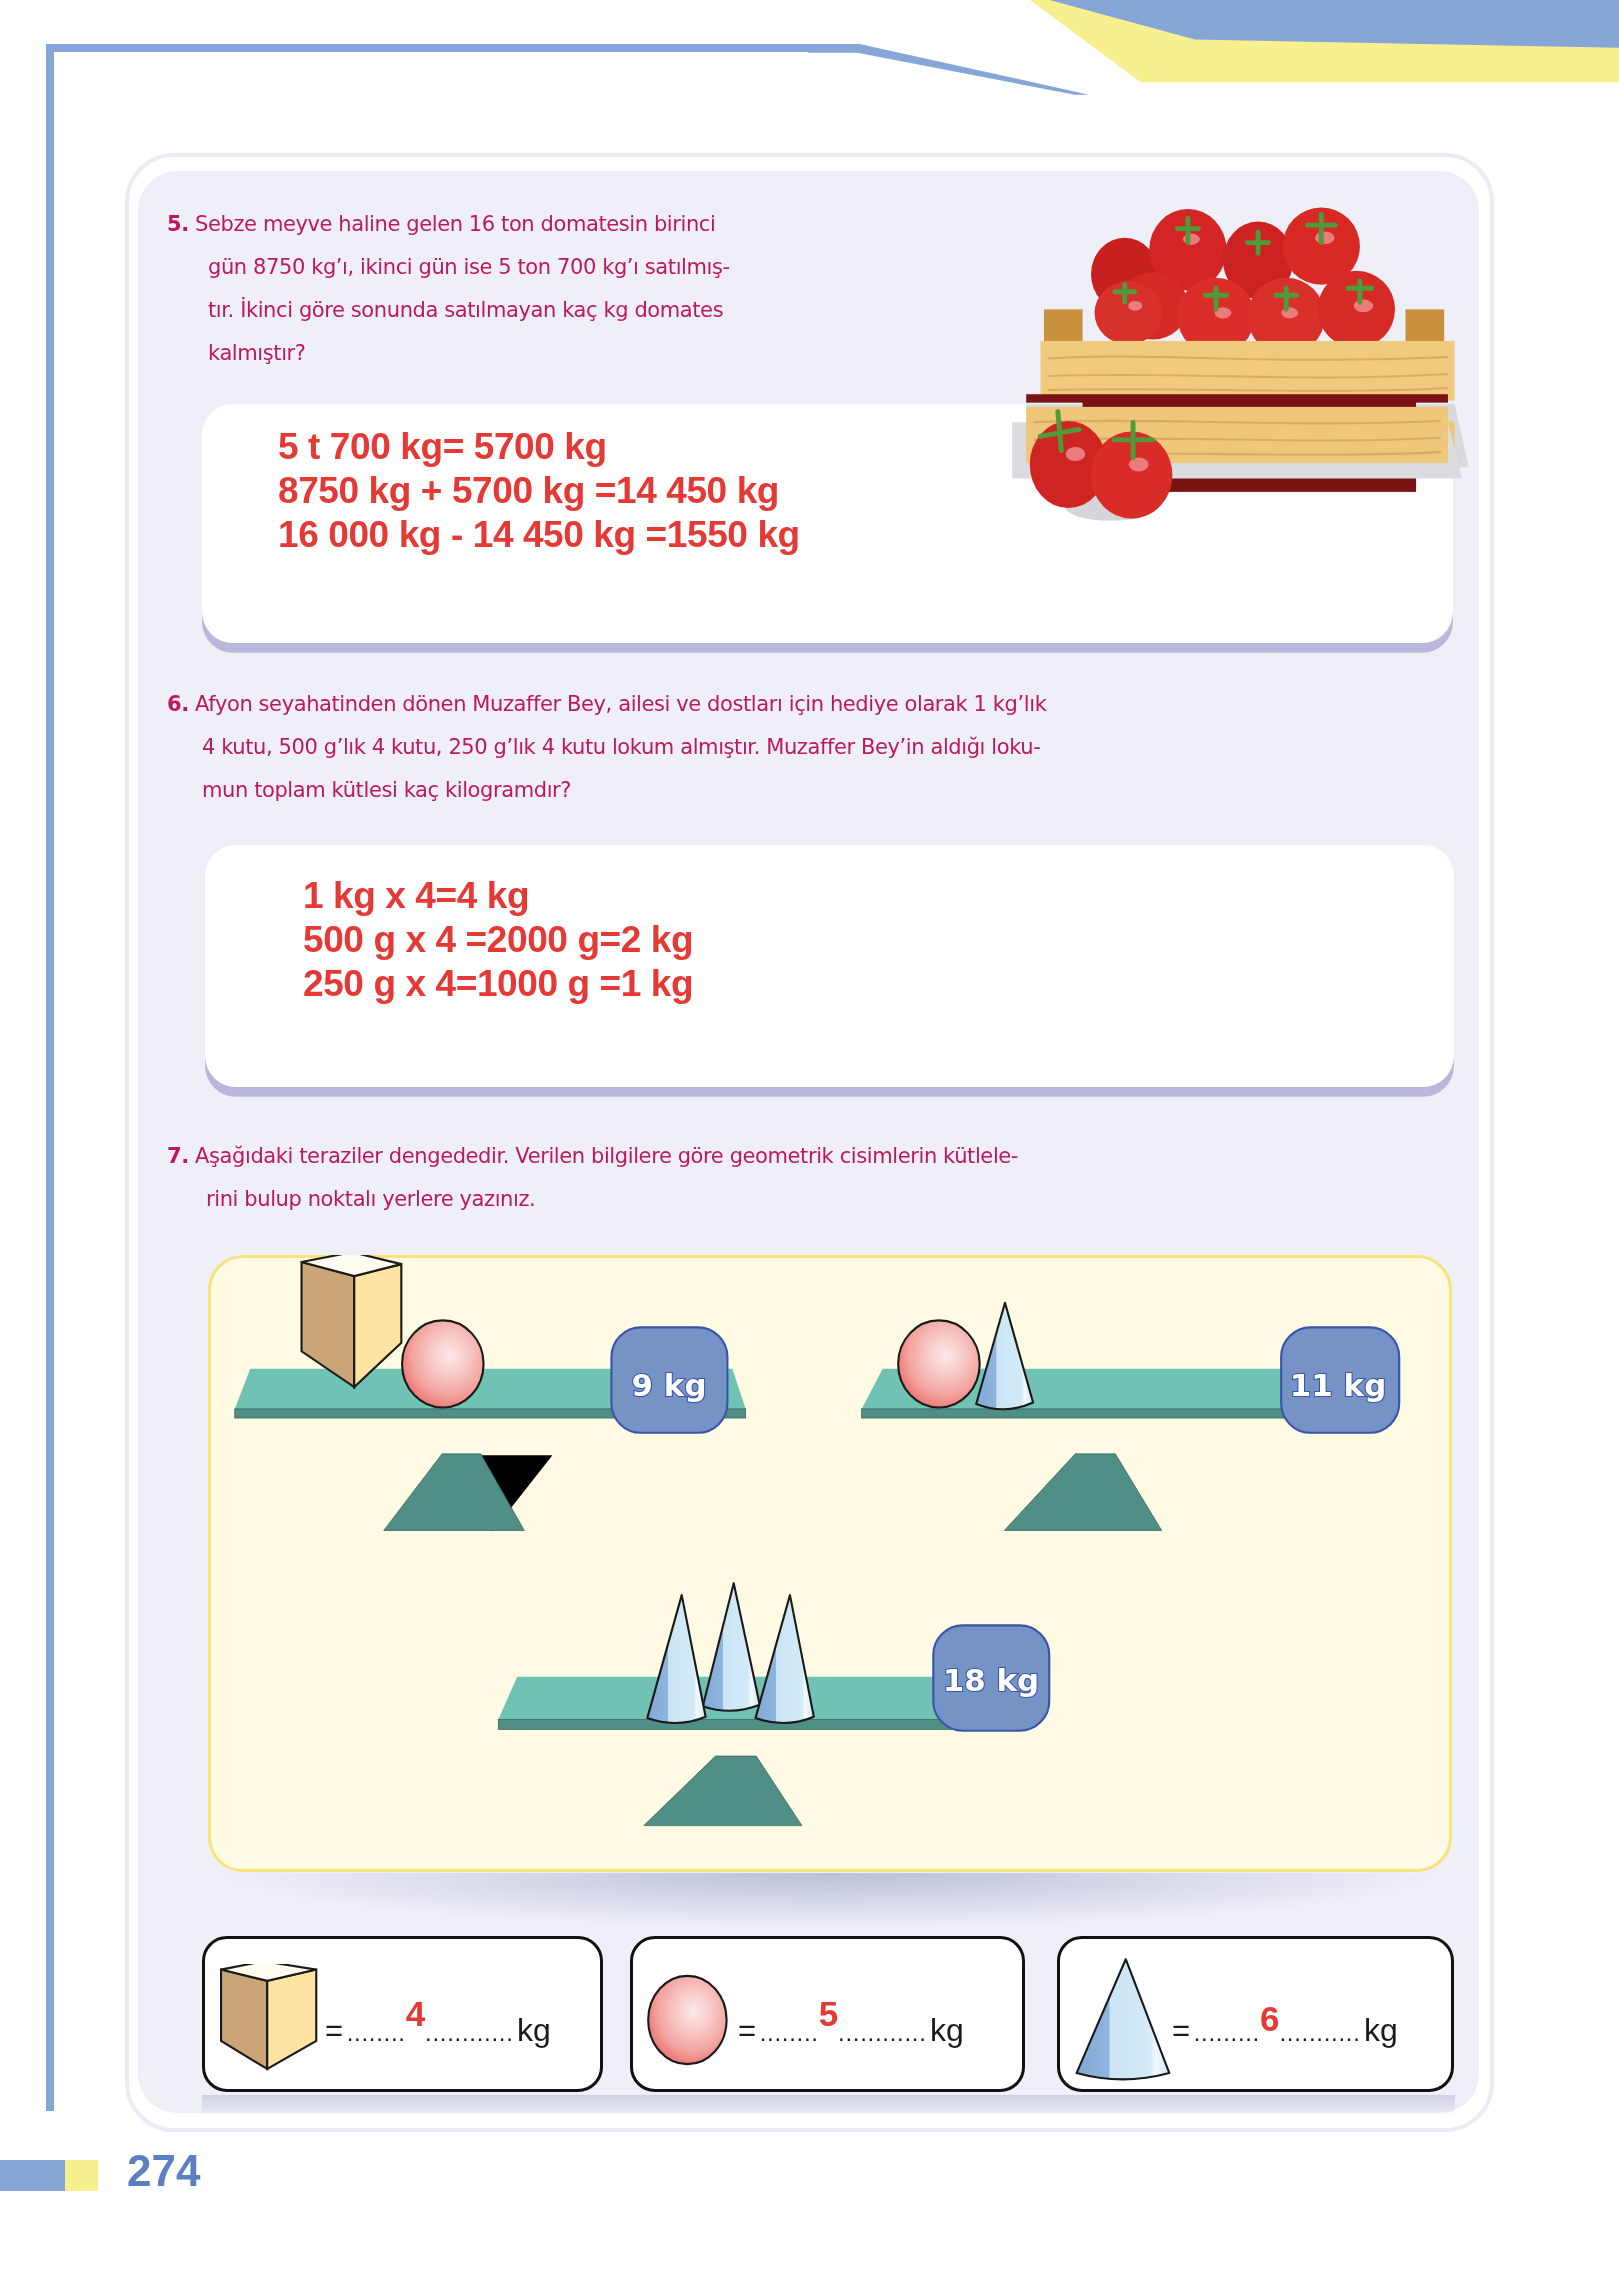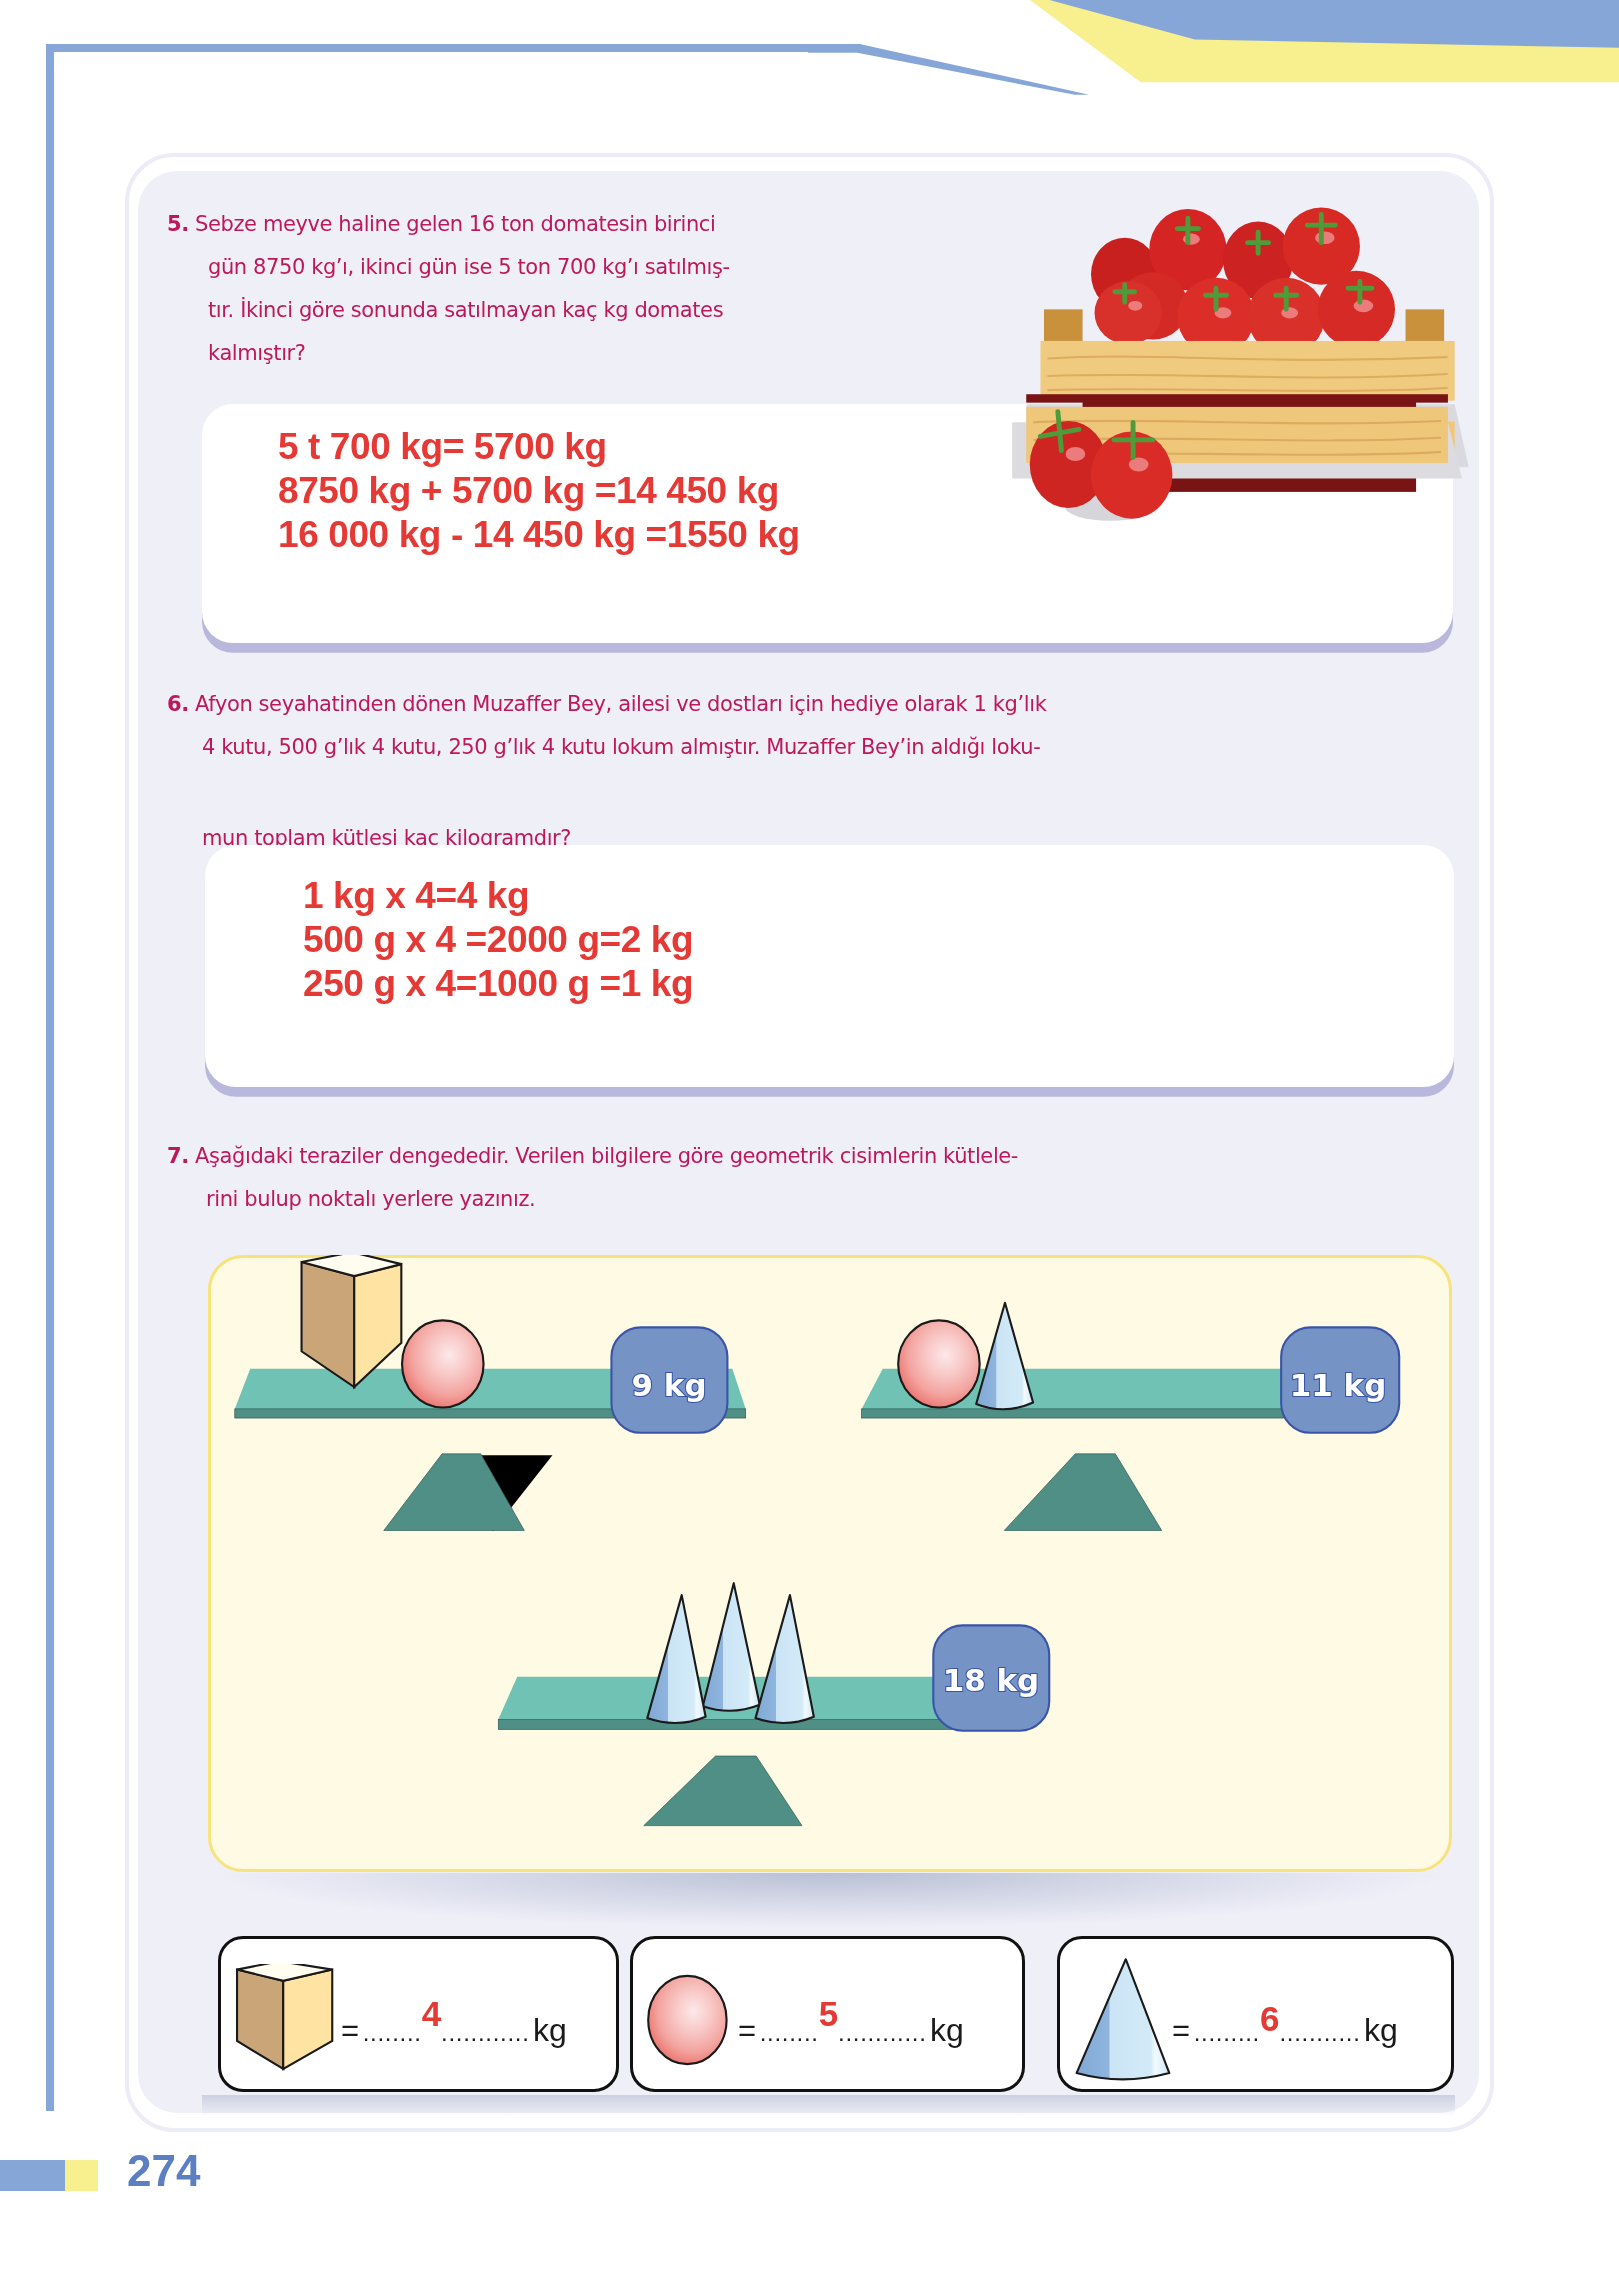--- a/index.html
+++ b/index.html
@@ -165,21 +165,21 @@
   <ellipse cx="240" cy="100" rx="14" ry="10" fill="#ec7b7b"></ellipse>
   <g stroke="#4f9b3a" stroke-width="7" stroke-linecap="round" fill="none">
     <path d="M125 25 l5 55 M100 60 l55 -10"></path>
       <path d="M232 40 l0 50 M205 65 l55 0"></path>
   </g>
 </svg>
 
 <div class="abs qtext" style="left:167px; top:683px; width:1294px;">
   <div><span class="qnum">6.</span> <span>Afyon seyahatinden dönen Muzaffer Bey, ailesi ve dostları için hediye olarak 1 kg’lık</span></div>
   <div style="padding-left:35px;">4 kutu, 500 g’lık 4 kutu, 250 g’lık 4 kutu lokum almıştır. Muzaffer Bey’in aldığı loku-</div>
-  <div style="padding-left:35px;margin-top:48px;">mun toplam kütlesi kaç kilogramdır?</div>
+  <div style="padding-left:35px;">mun toplam kütlesi kaç kilogramdır?</div>
 </div>
 
 <div class="abs answer-box" style="left:205px; top:845px; width:1249px; height:242px;">
   <div class="answer-lines" style="position:absolute; left:98px; top:17px;margin-top:12px;">
     <div>1 kg x 4=4 kg</div>
     <div>500 g x 4 =2000 g=2 kg</div>
     <div>250 g x 4=1000 g =1 kg</div>
   </div>
 </div>
 
@@ -258,21 +258,21 @@
       </g>
     <g>
       <rect x="1032" y="527" width="165" height="150" rx="42" fill="#7593c4" stroke="#3a55a8" stroke-width="3"></rect>
       <text x="1114" y="620" text-anchor="middle" class="weight-label">18 kg</text>
     </g>
   </g>
 </svg>
 
 <div class="abs" style="left:208px; top:1873px; width:1244px; height:56px; background:radial-gradient(ellipse at 50% 0%, rgba(120,135,170,0.45) 0%, rgba(239,239,248,0) 70%);"></div>
 
-<div class="abs result-box" style="left:202px; top:1936px; width:401px; height:156px;margin-left:16px;">
+<div class="abs result-box" style="left:202px; top:1936px; width:401px; height:156px;">
   <svg style="position:absolute; left:12.7px; top:24.6px; width:102px; height:112px;" viewBox="0 0 145 160">
     <polygon points="4,8 70,24 70,150 4,110" fill="#c9a578" stroke="#1a1a1a" stroke-width="3"></polygon>
     <polygon points="70,24 140,8 140,110 70,150" fill="#ffe3a2" stroke="#1a1a1a" stroke-width="3"></polygon>
     <polygon points="4,8 65,-4 140,8 70,24" fill="#fffdf0" stroke="#1a1a1a" stroke-width="3"></polygon>
   </svg>
   <div style="position:absolute; left:120px; top:70px; white-space:nowrap;">
     <span class="result-eq">=</span>
     <span class="result-dots">........</span><span class="result-val" style="position:relative; top:-15.5px;">4</span><span class="result-dots">............</span>
     <span class="result-unit">kg</span>
   </div>

